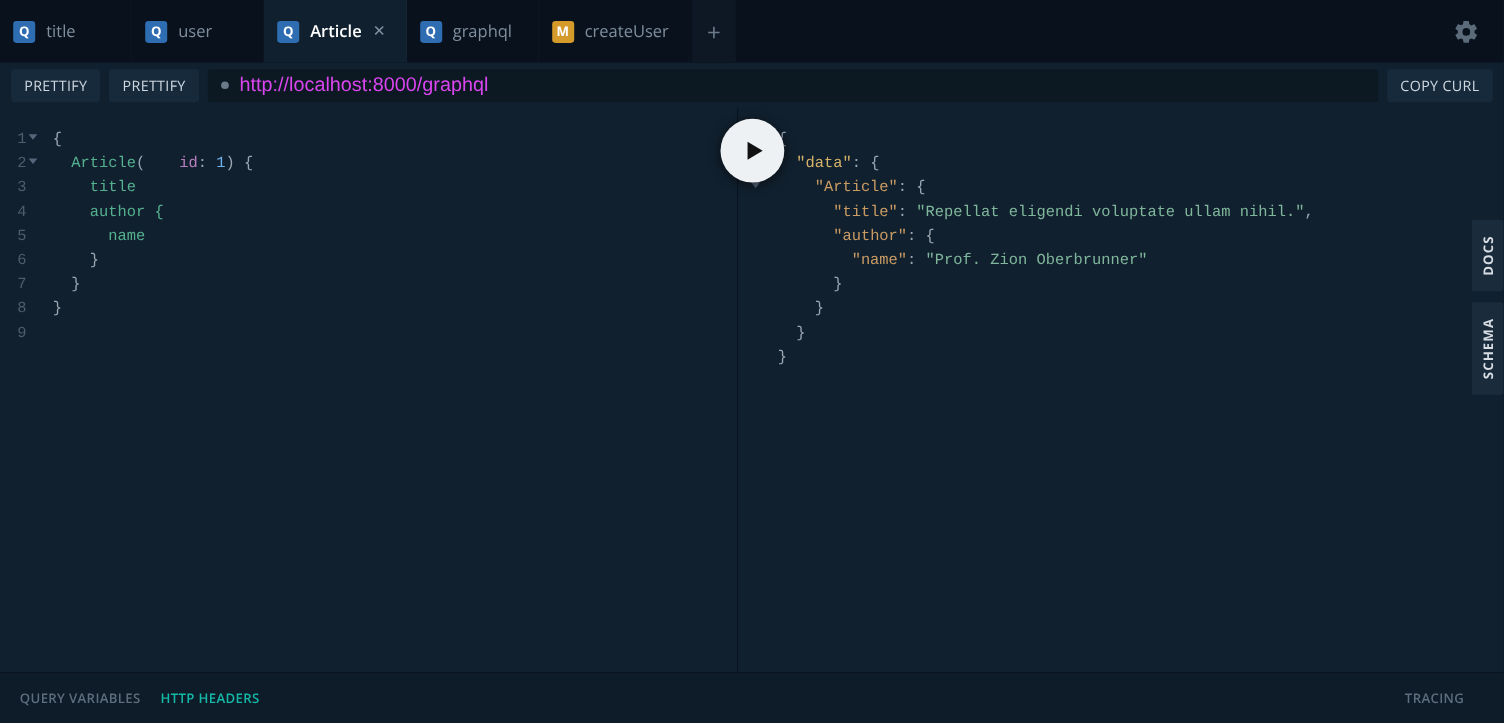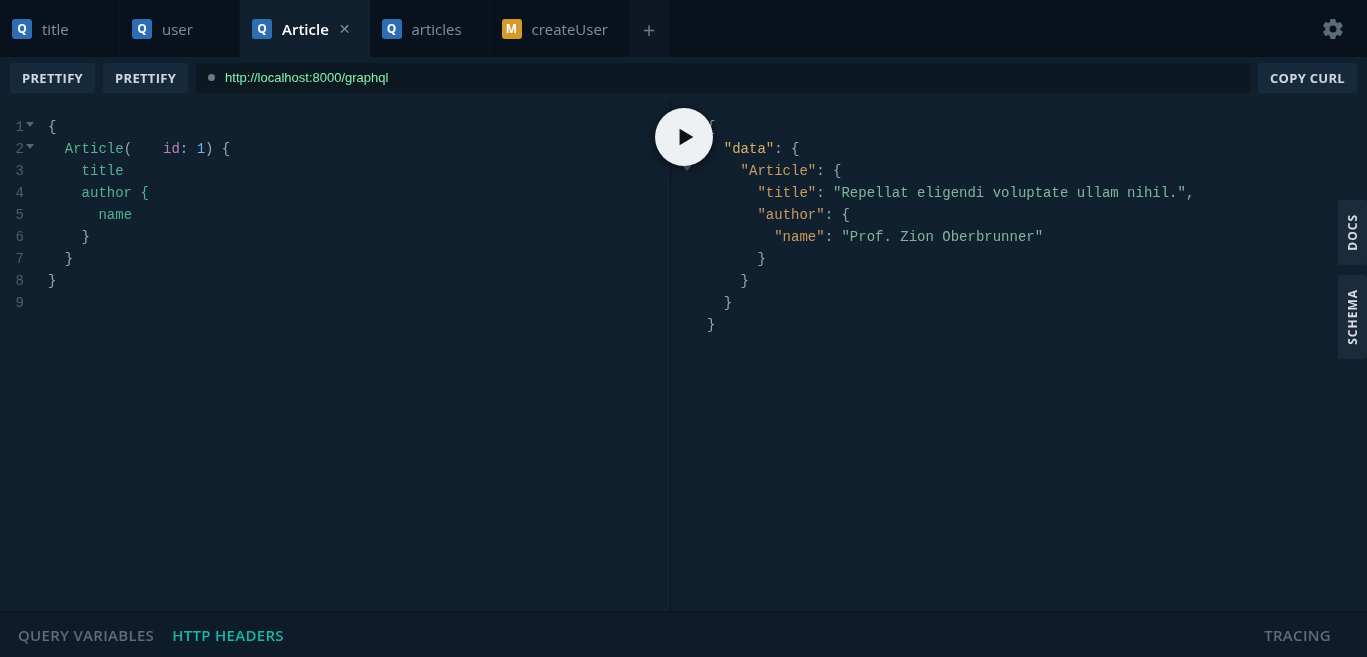--- a/index.html
+++ b/index.html
@@ -54,42 +54,42 @@
   
   .toolbar {
     height: 41px;
     background: #11202e;
     display: flex; align-items: center;
     padding: 0 10px; gap: 8px;
   }
   .btn {
     background: #162a3c;
     color: #d0d8df;
-    font-size: 13px; font-weight: 700;
+    font-size: 13px; font-weight: 400;
     padding: 6px 12px;
     border-radius: 3px;
     letter-spacing: 0.3px;
     cursor: pointer;
   }
   .endpoint-wrap {
     flex: 1;
     background: #0c1822;
     border-radius: 3px;
     height: 30px;
     display: flex; align-items: center;
     padding: 0 12px;
     gap: 10px;
   }
   .endpoint-dot {
     width: 7px; height: 7px; border-radius: 50%;
     background: #6b7a89;
   }
   .endpoint-input {
     flex: 1; background: transparent; border: none; outline: none;
-    color: #86efac; font-size: 13px;
+    color: #d946ef; font-size: 18px;
   }
 
   
   .workarea {
     position: absolute; top: 98px; bottom: 46px; left: 0; right: 0;
     display: flex;
     background: #11202e;
   }
   .pane-left, .pane-right {
     flex: 1; position: relative;
@@ -151,21 +151,21 @@
   .play svg { width: 22px; height: 22px; margin-left: 4px; }
 
   
   .bottombar {
     position: absolute; bottom: 0; left: 0; right: 0;
     height: 46px;
     background: #0e1b28;
     border-top: 1px solid #0a1420;
     display: flex; align-items: center;
     padding: 0 18px;
-    font-size: 15px; font-weight: 600;
+    font-size: 12px; font-weight: 600;
     letter-spacing: 0.3px;
   }
   .bottom-tab { margin-right: 18px; color: #5d6d7c; cursor: pointer; }
   .bottom-tab.active { color: #14b8a6; }
   .bottom-spacer { flex: 1; }
 
   
   .siderail {
     position: absolute; right: 0; top: 200px;
     display: flex; flex-direction: column; gap: 10px;
@@ -195,21 +195,21 @@
       <span class="tab-badge badge-q">Q</span>
       <span class="tab-label">user</span>
     </div>
     <div class="tab active">
       <span class="tab-badge badge-q">Q</span>
       <span class="tab-label">Article</span>
       <span class="tab-close">✕</span>
     </div>
     <div class="tab">
       <span class="tab-badge badge-q">Q</span>
-      <span class="tab-label">articles</span>
+      <span class="tab-label">graphql</span>
     </div>
     <div class="tab">
       <span class="tab-badge badge-m">M</span>
       <span class="tab-label">createUser</span>
     </div>
     <div class="tab-add">+</div>
   </div>
   <div class="topbar-spacer"></div>
   <div class="gear">
     <svg viewBox="0 0 24 24" fill="currentColor">

